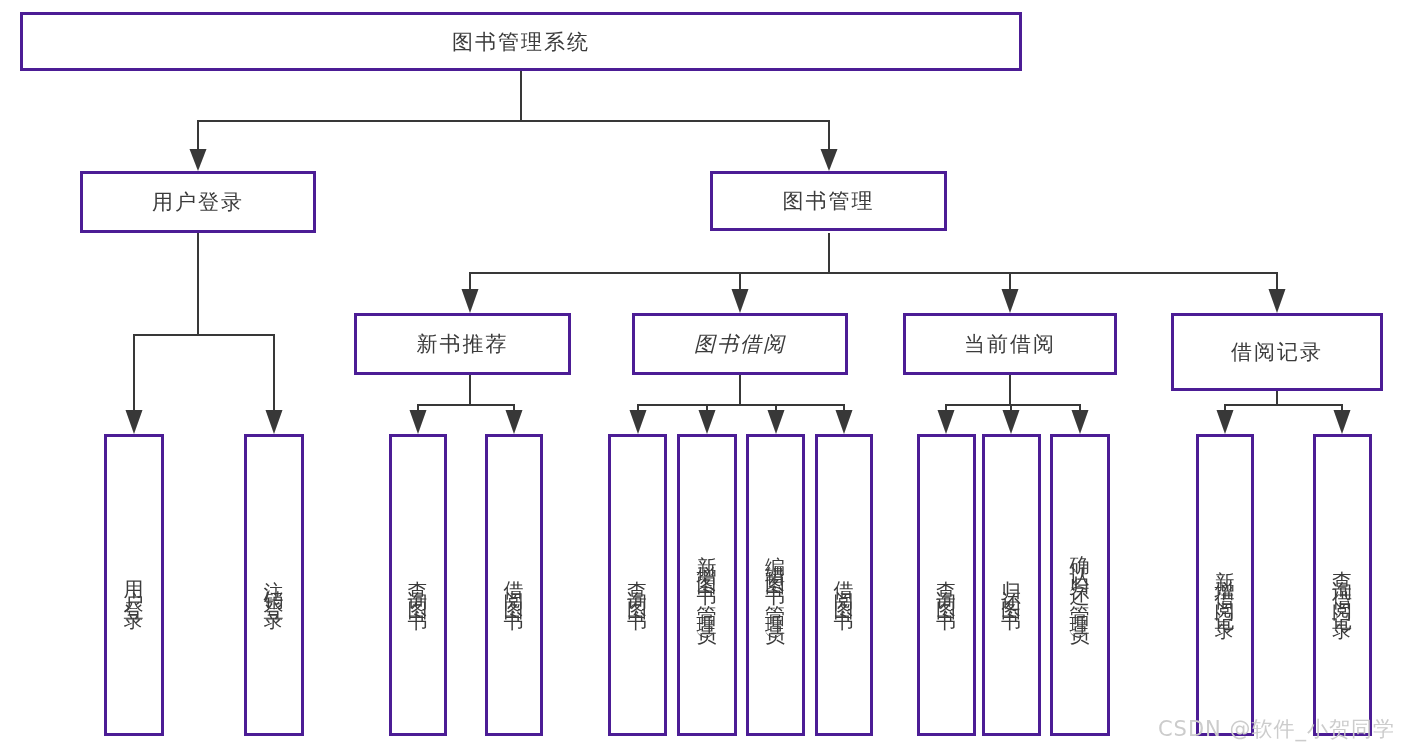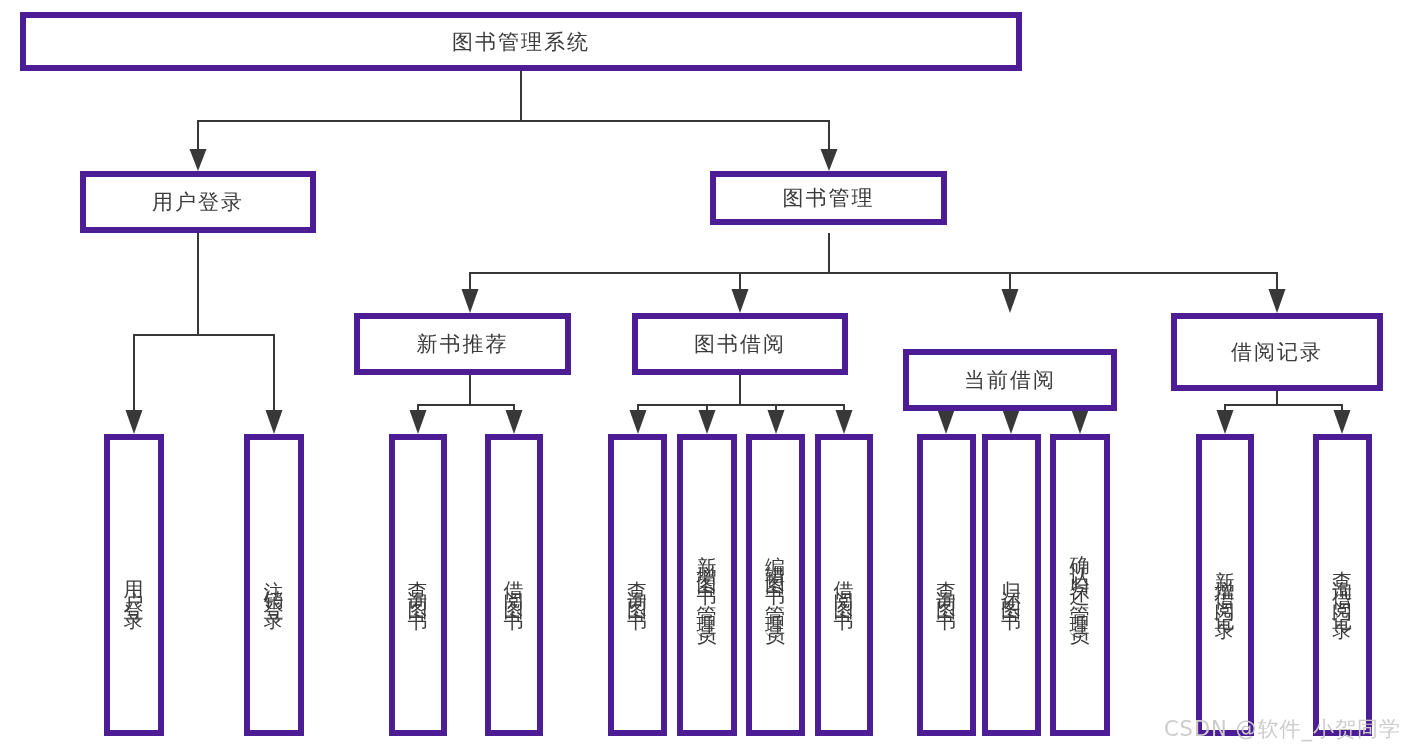--- a/index.html
+++ b/index.html
@@ -23,64 +23,64 @@
     shape-rendering: crispEdges;
   }
   svg.connectors polygon {
     fill: #383838;
     stroke: none;
   }
   .box {
     position: absolute;
     box-sizing: border-box;
     background: #ffffff;
-    border: 6px solid #4c1d95;
+    border: 3px solid #4c1d95;
     display: flex;
     align-items: center;
     justify-content: center;
     color: #3b3b3b;
     z-index: 1;
   }
   .hlabel { font-size: 21px; letter-spacing: 2px; white-space: nowrap; }
   .vtxt {
     writing-mode: vertical-rl;
     text-orientation: mixed;
     font-size: 20px;
     line-height: 1;
     letter-spacing: 10px;
     white-space: nowrap;
   }
   
   #n-root  { left: 20px;   top: 12px;  width: 1002px; height: 59px; }
   
   #n-l2-0  { left: 80px;   top: 171px; width: 236px;  height: 62px; }
-  #n-l2-1  { left: 710px;  top: 171px; width: 237px;  height: 54px; text-align: center; }
+  #n-l2-1  { left: 710px;  top: 171px; width: 237px;  height: 60px; text-align: center; }
   
   #n-l3-0  { left: 354px;  top: 313px; width: 217px;  height: 62px; }
-  #n-l3-1  { left: 632px;  top: 313px; width: 216px;  height: 62px; }
-  #n-l3-2  { left: 903px;  top: 313px; width: 214px;  height: 62px; margin-top: 36px; }
+  #n-l3-1  { left: 632px;  top: 313px; width: 216px;  height: 62px; font-style: italic; }
+  #n-l3-2  { left: 903px;  top: 313px; width: 214px;  height: 62px; }
   #n-l3-3  { left: 1171px; top: 313px; width: 212px;  height: 78px; }
   
   .leaf    { top: 434px;   height: 302px; }
   #lf-u-0  { left: 104px;  width: 60px; }
   #lf-u-1  { left: 244px;  width: 60px; }
   #lf-n-0  { left: 389px;  width: 58px; }
   #lf-n-1  { left: 485px;  width: 58px; }
   #lf-b-0  { left: 608px;  width: 59px; }
   #lf-b-1  { left: 677px;  width: 60px; }
   #lf-b-2  { left: 746px;  width: 59px; }
   #lf-b-3  { left: 815px;  width: 58px; }
   #lf-c-0  { left: 917px;  width: 59px; }
   #lf-c-1  { left: 982px;  width: 59px; }
   #lf-c-2  { left: 1050px; width: 60px; }
   #lf-r-0  { left: 1196px; width: 58px; }
   #lf-r-1  { left: 1313px; width: 59px; }
   .watermark {
     position: absolute;
-    right: 4px;
+    right: 10px;
     bottom: 4px;
     z-index: 2;
     font-size: 21px;
     letter-spacing: 1px;
     color: #cccccc;
     white-space: nowrap;
   }
 </style>
 </head>
 <body>

